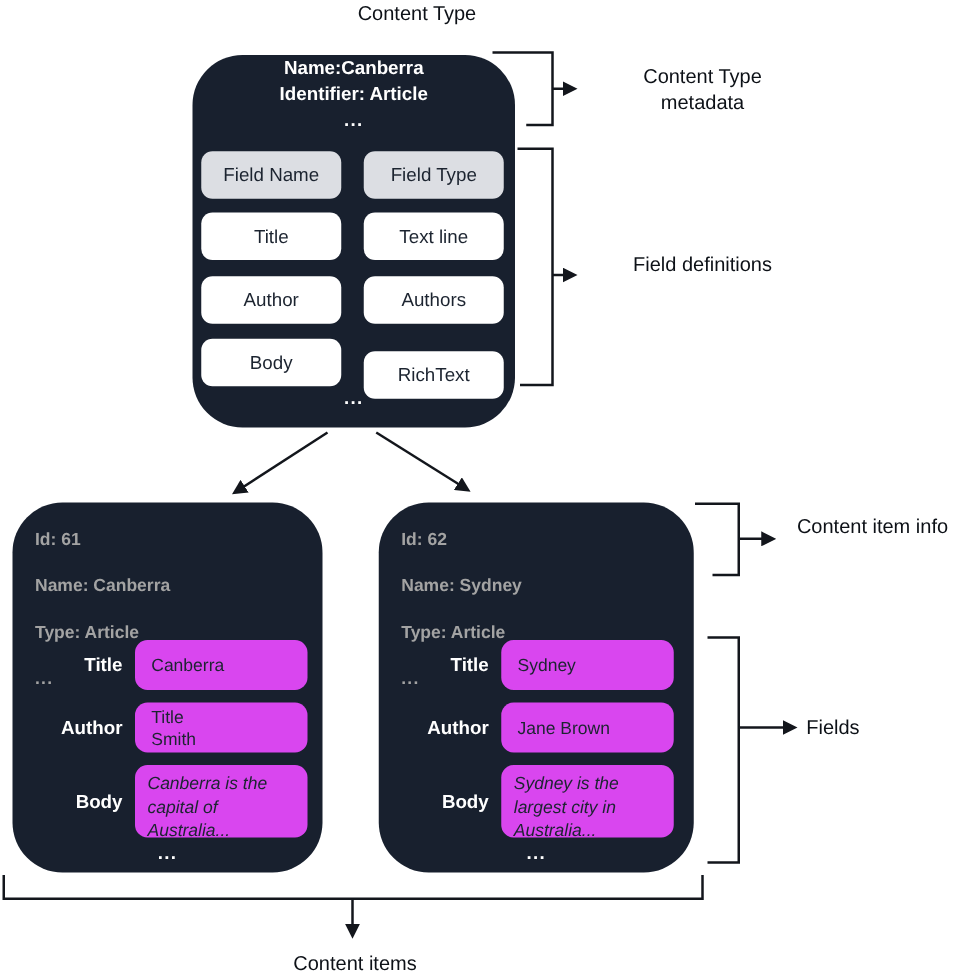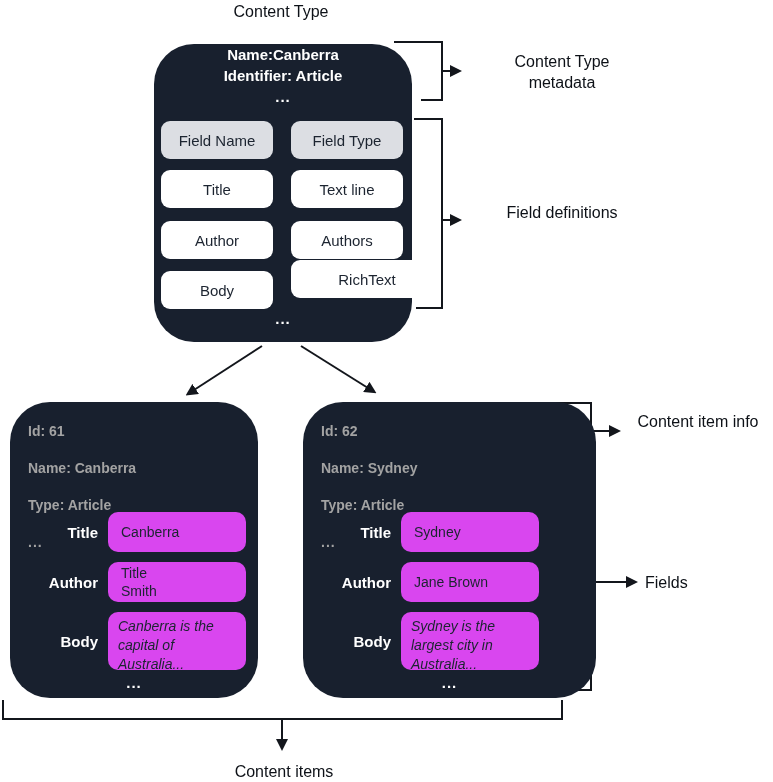--- a/index.html
+++ b/index.html
@@ -44,21 +44,21 @@
     display:flex; align-items:center; padding:2px 10px 2px 13px;
   }
   .fvalue.tall { display:block; padding:5px 10px 2px 10px; line-height:19px;font-style:italic; }
   
   .ann {
     position:absolute; color:#0d1117; font-size:16px; line-height:21px;
     text-align:center;
   }
   .ann.left { text-align:left; white-space:nowrap; }
   .page-title {
-    position:absolute; color:#0d1117; font-size:16px; text-align:center;
+    position:absolute; color:#0d1117; font-size:16px; text-align:right;
   }
   svg.overlay { position:absolute; left:0; top:0; pointer-events:none; }
   svg.overlay path, svg.overlay line { stroke:#13161c; stroke-width:2; fill:none; }
 </style>
 </head>
 <body>
 
 <div id="stage">
 
   <svg class="overlay" width="773" height="782" viewBox="0 0 773 782">
@@ -99,21 +99,21 @@
     <div class="cell header" style="left:137px; top:77px; width:112px; height:38px;">Field Type</div>
     <div class="cell header" style="left:7px;  top:77px;  width:112px; height:38px;">Field Name</div>
 
     <div class="cell" style="left:7px;  top:126px; width:112px; height:38px;">Title</div>
     <div class="cell" style="left:137px; top:126px; width:112px; height:38px;">Text line</div>
 
     <div class="cell" style="left:7px;  top:177px; width:112px; height:38px;">Author</div>
     <div class="cell" style="left:137px; top:177px; width:112px; height:38px;">Authors</div>
 
     <div class="cell" style="left:7px;  top:227px; width:112px; height:38px;">Body</div>
-    <div class="cell" style="left:137px; top:216px; width:112px; height:38px;padding-left:20px;">RichText</div>
+    <div class="cell" style="left:137px; top:237px; width:112px; height:38px;">RichText</div>
 
     <div class="dots" style="top:266px;">...</div>
   </div>
 
   <div class="darkbox" style="left:10px; top:402px; width:248px; height:296px;">
     <div class="item-info">
       <div>Id: 61</div>
       <div>Name: Canberra</div>
       <div>Type: Article</div>
       <div style="letter-spacing:1px">...</div>
@@ -125,21 +125,21 @@
     <div class="flabel" style="top:160px; height:40px;">Author</div>
     <div class="fvalue" style="top:160px; height:40px;">Title
 Smith</div>
 
     <div class="flabel" style="top:210px; height:58px;">Body</div>
     <div class="fvalue tall" style="top:210px; height:58px;">Canberra is the capital of Australia...</div>
 
     <div class="dots" style="top:272px;">...</div>
   </div>
 
-  <div class="darkbox" style="left:303px; top:402px; width:252px; height:296px;padding-left:41px;">
+  <div class="darkbox" style="left:303px; top:402px; width:252px; height:296px;">
     <div class="item-info">
       <div>Id: 62</div>
       <div>Name: Sydney</div>
       <div>Type: Article</div>
       <div style="letter-spacing:1px">...</div>
     </div>
 
     <div class="flabel" style="top:110px; height:40px;">Title</div>
     <div class="fvalue" style="top:110px; height:40px;">Sydney</div>
 

